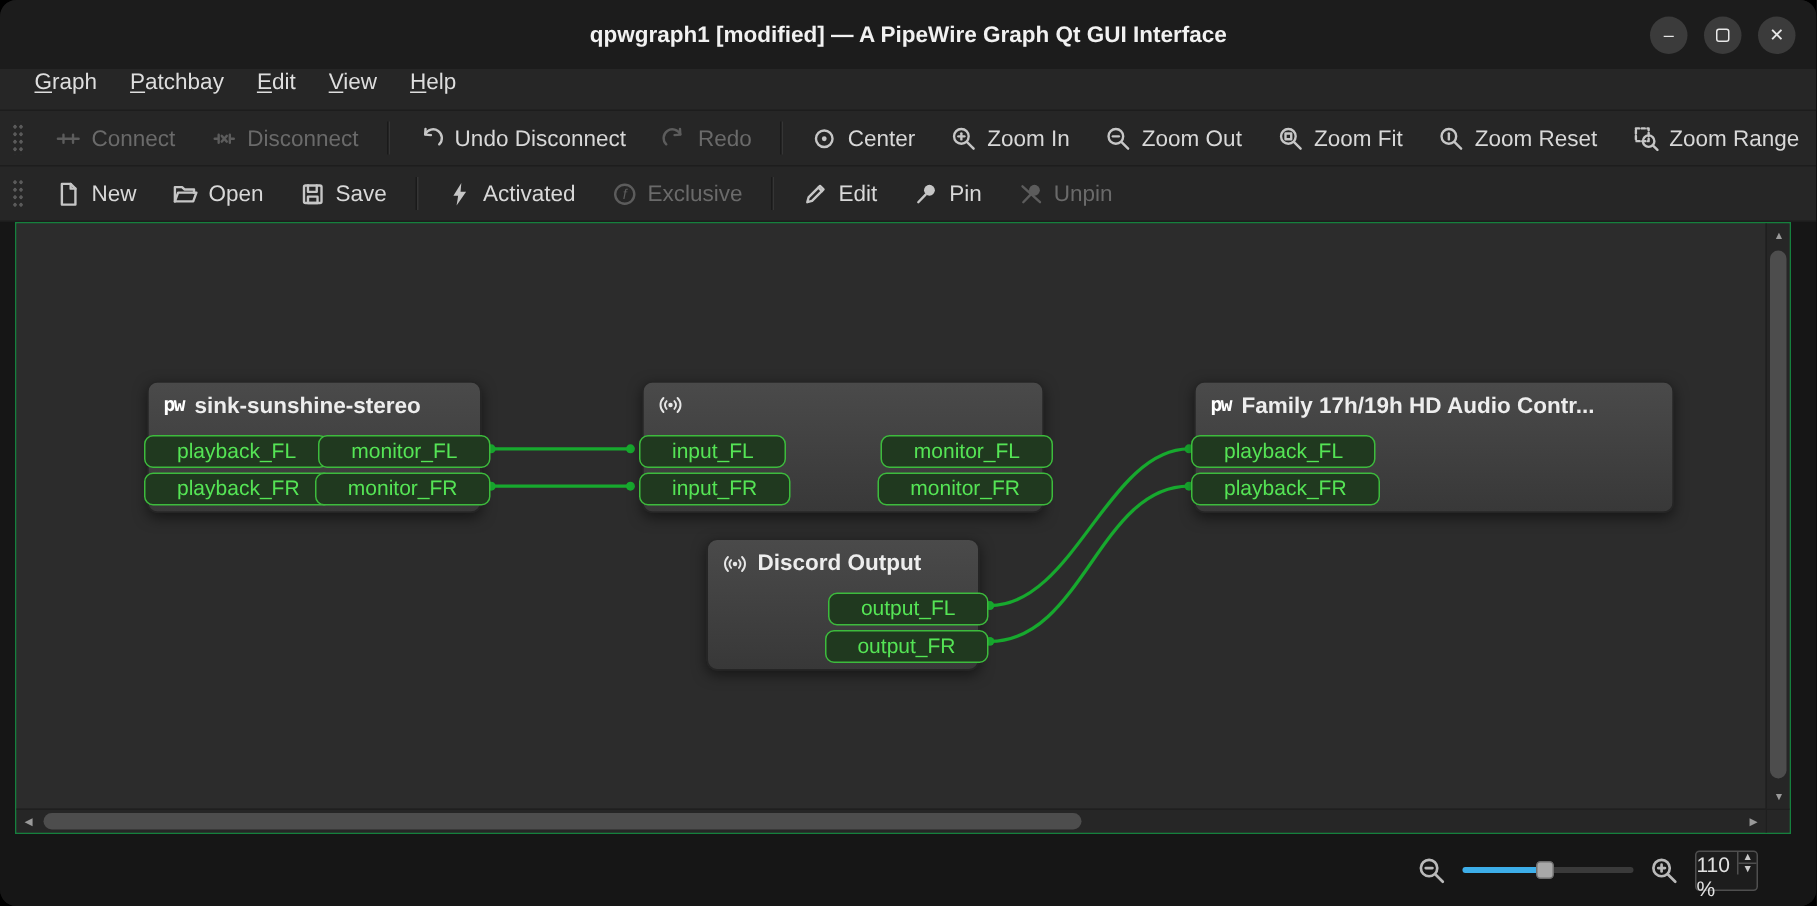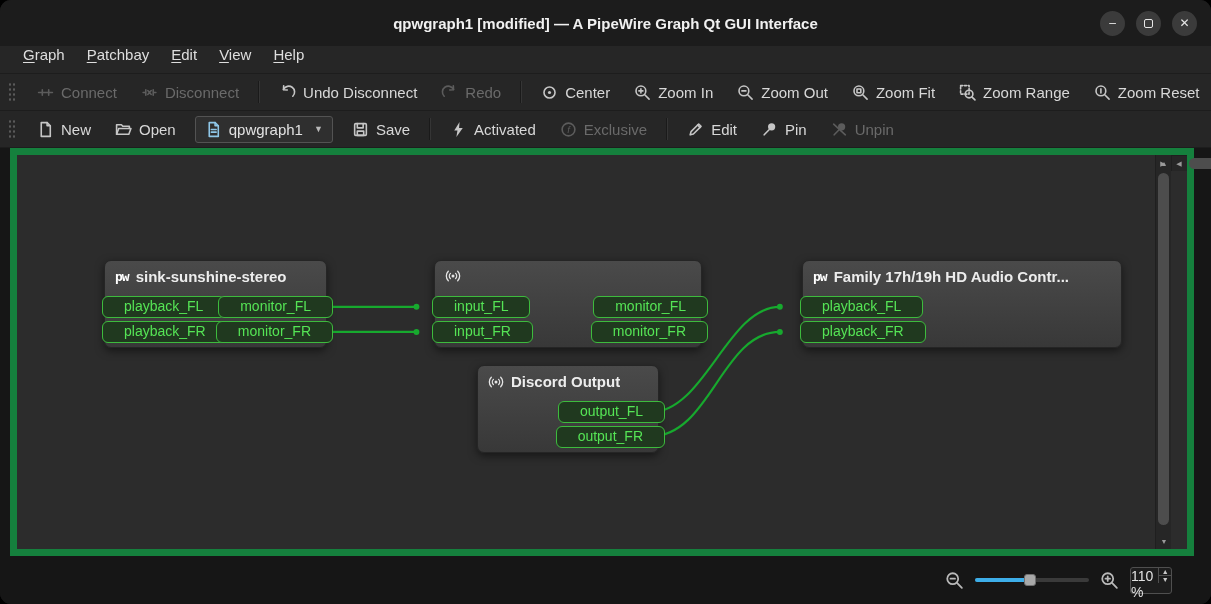--- a/index.html
+++ b/index.html
@@ -27,21 +27,21 @@
   .tbtn.disabled { color: #6a6a6a; }
   .icon { width: 17px; height: 17px; display: block; color: #c6c6c6; flex: 0 0 auto; }
   .tbtn.disabled .icon { color: #5c5c5c; }
   .icon svg { width: 100%; height: 100%; display: block; stroke: currentColor; fill: none; stroke-width: 1.5; stroke-linecap: round; stroke-linejoin: round; }
   .tb-sep { width: 0; height: 22px; border-left: 1px solid #1a1a1a; border-right: 1px solid #353535; margin: 0 5px; flex: 0 0 auto; }
   .combo { display: flex; align-items: center; gap: 7px; background: #2f2f2f; border: 1px solid #535353; border-radius: 3px; padding: 4px 9px; margin: 0 5px; color: #e2e2e2; font-size: 15px; }
   .combo .carrow { font-size: 9px; color: #b9b9b9; margin-left: 4px; }
   .combo .icon { color: #8fc7e8; }
 
   
-  .central { flex: 1 1 auto; margin: 0 17px 0 10px; display: flex; border: 7px solid #15803d; background: #2c2c2c; min-height: 0; }
+  .central { flex: 1 1 auto; margin: 0 17px 0 10px; display: flex; flex-direction: column; border: 1px solid #15803d; background: #2c2c2c; min-height: 0; }
   .canvas-row { flex: 1 1 auto; display: flex; min-height: 0; }
   .canvas { flex: 1 1 auto; position: relative; background: #2c2c2c; overflow: hidden; }
   .wires { position: absolute; left: 0; top: 0; width: 100%; height: 100%; }
 
   .node { position: absolute; background: linear-gradient(#4a4a4a, #383838); border: 1px solid #252525; border-radius: 7px; box-shadow: 0 3px 9px rgba(0,0,0,.5); height: 88px; }
   .node-header { display: flex; align-items: center; gap: 7px; padding: 7px 10px 4px; }
   .node-title { color: #ededed; font-weight: bold; font-size: 15px; white-space: nowrap; overflow: hidden; }
   .pw-icon { color: #ffffff; font-weight: bold; font-size: 13px; font-family: "DejaVu Sans Mono", monospace; letter-spacing: -1px; flex: 0 0 auto; }
   .spk-icon { width: 16px; height: 16px; flex: 0 0 auto; }
   .spk-icon svg { width: 100%; height: 100%; stroke: #e6e6e6; fill: none; stroke-width: 1.3; stroke-linecap: round; }
@@ -189,37 +189,37 @@
             <circle cx="6.5" cy="6.5" r="4.6"></circle>
             <line x1="10.1" y1="10.1" x2="14.2" y2="14.2"></line>
             <rect x="4.7" y="4.7" width="3.6" height="3.6"></rect>
           </svg>
         </span>
       <span>Zoom Fit</span>
     </div>
     <div class="tbtn">
       <span class="icon">
           <svg viewBox="0 0 16 16">
+            <circle cx="6.5" cy="6.5" r="4.6"></circle>
+            <line x1="10.1" y1="10.1" x2="14.2" y2="14.2"></line>
+            <line x1="6.5" y1="4.6" x2="6.5" y2="8.4"></line>
+          </svg>
+        </span>
+      <span>Zoom Reset</span>
+    </div>
+    <div class="tbtn">
+      <span class="icon">
+          <svg viewBox="0 0 16 16">
             <rect x="1.5" y="1.5" width="8" height="8" stroke-dasharray="2 1.6"></rect>
             <circle cx="9.5" cy="9.5" r="3.6"></circle>
             <line x1="12.3" y1="12.3" x2="15" y2="15"></line>
           </svg>
         </span>
       <span>Zoom Range</span>
     </div>
-    <div class="tbtn">
-      <span class="icon">
-          <svg viewBox="0 0 16 16">
-            <circle cx="6.5" cy="6.5" r="4.6"></circle>
-            <line x1="10.1" y1="10.1" x2="14.2" y2="14.2"></line>
-            <line x1="6.5" y1="4.6" x2="6.5" y2="8.4"></line>
-          </svg>
-        </span>
-      <span>Zoom Reset</span>
-    </div>
   </div>
 
   <div class="toolbar">
     <div class="tb-handle"></div>
     <div class="tbtn">
       <span class="icon">
           <svg viewBox="0 0 16 16">
             <path d="M4 1.5 H9.5 L12.5 4.5 V14.5 H4 Z"></path>
             <path d="M9.5 1.5 V4.5 H12.5"></path>
           </svg>
@@ -227,32 +227,20 @@
       <span>New</span>
     </div>
     <div class="tbtn">
       <span class="icon">
           <svg viewBox="0 0 16 16">
             <path d="M1.5 12.5 V3.5 H6 L7.5 5 H13.5 V7"></path>
             <path d="M1.5 12.5 L3.5 7 H15 L13 12.5 Z"></path>
           </svg>
         </span>
       <span>Open</span>
-    </div>
-    <div class="combo">
-      <span class="icon">
-          <svg viewBox="0 0 16 16">
-            <path d="M4 1.5 H9.5 L12.5 4.5 V14.5 H4 Z"></path>
-            <path d="M9.5 1.5 V4.5 H12.5"></path>
-            <line x1="6" y1="8" x2="10.5" y2="8"></line>
-            <line x1="6" y1="10.5" x2="10.5" y2="10.5"></line>
-          </svg>
-        </span>
-      <span>qpwgraph1</span>
-      <span class="carrow">▼</span>
     </div>
     <div class="tbtn">
       <span class="icon">
           <svg viewBox="0 0 16 16">
             <rect x="2.5" y="2.5" width="11" height="11" rx="1"></rect>
             <path d="M5 2.5 V6.5 H10.5 V2.5"></path>
             <rect x="5" y="9.5" width="6" height="4"></rect>
           </svg>
         </span>
       <span>Save</span>

